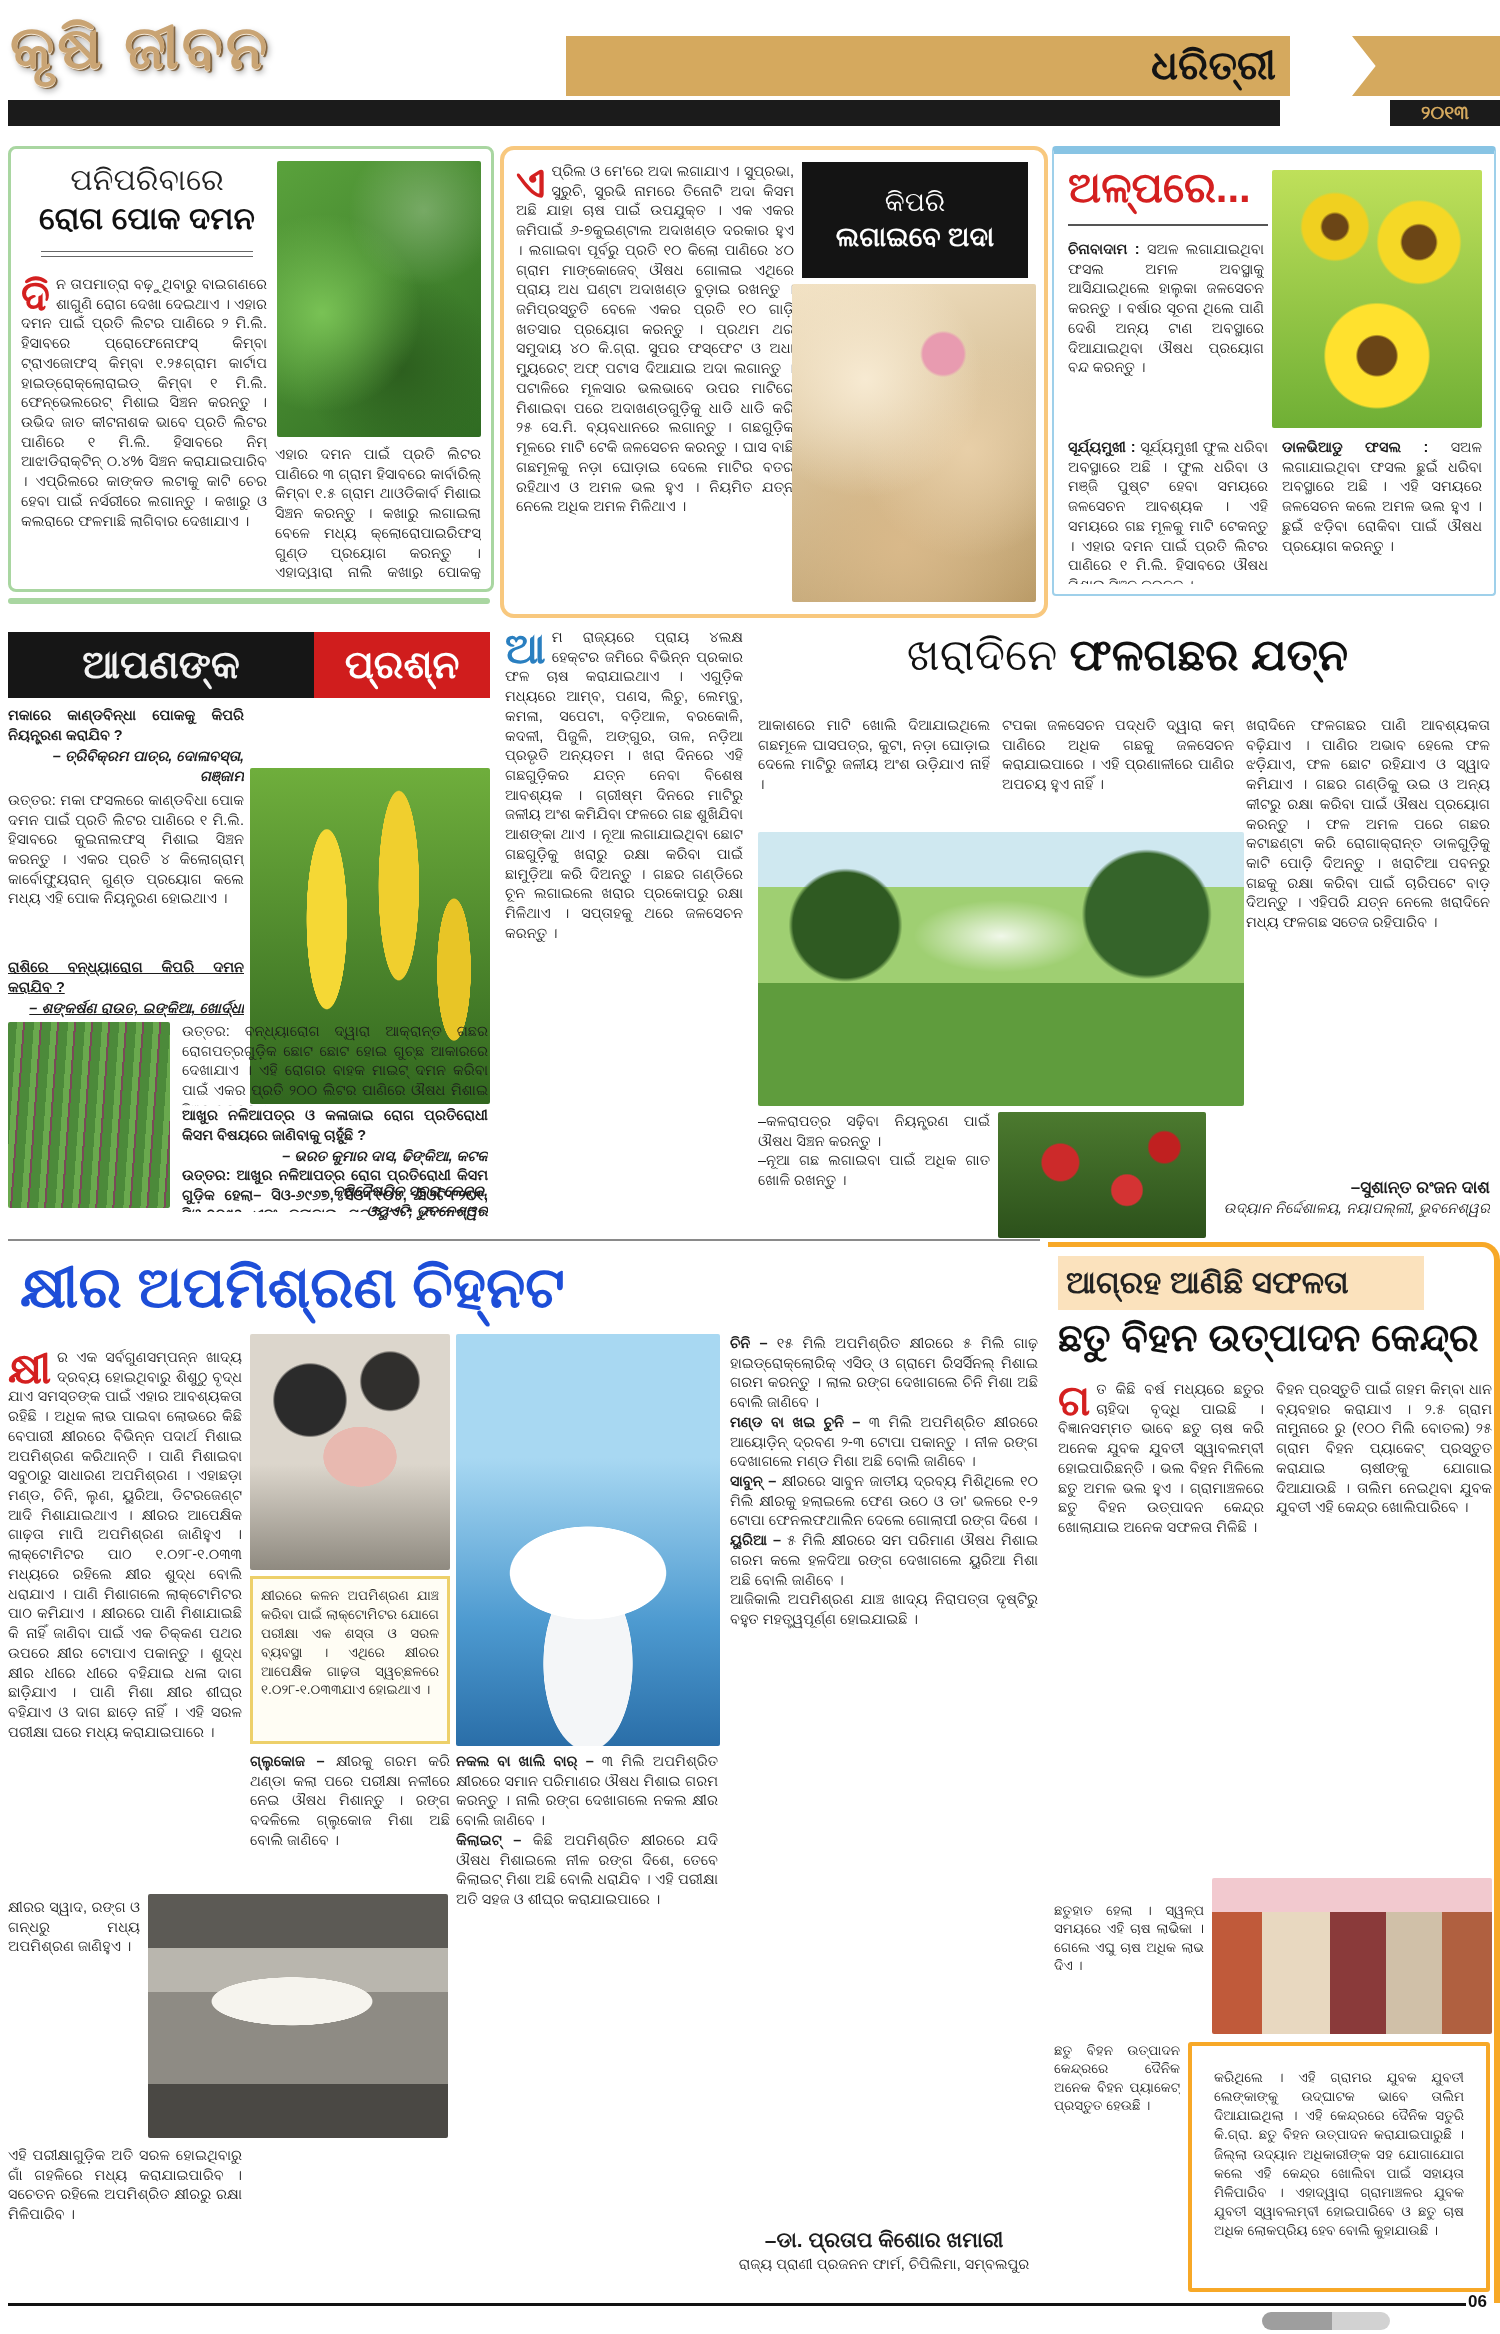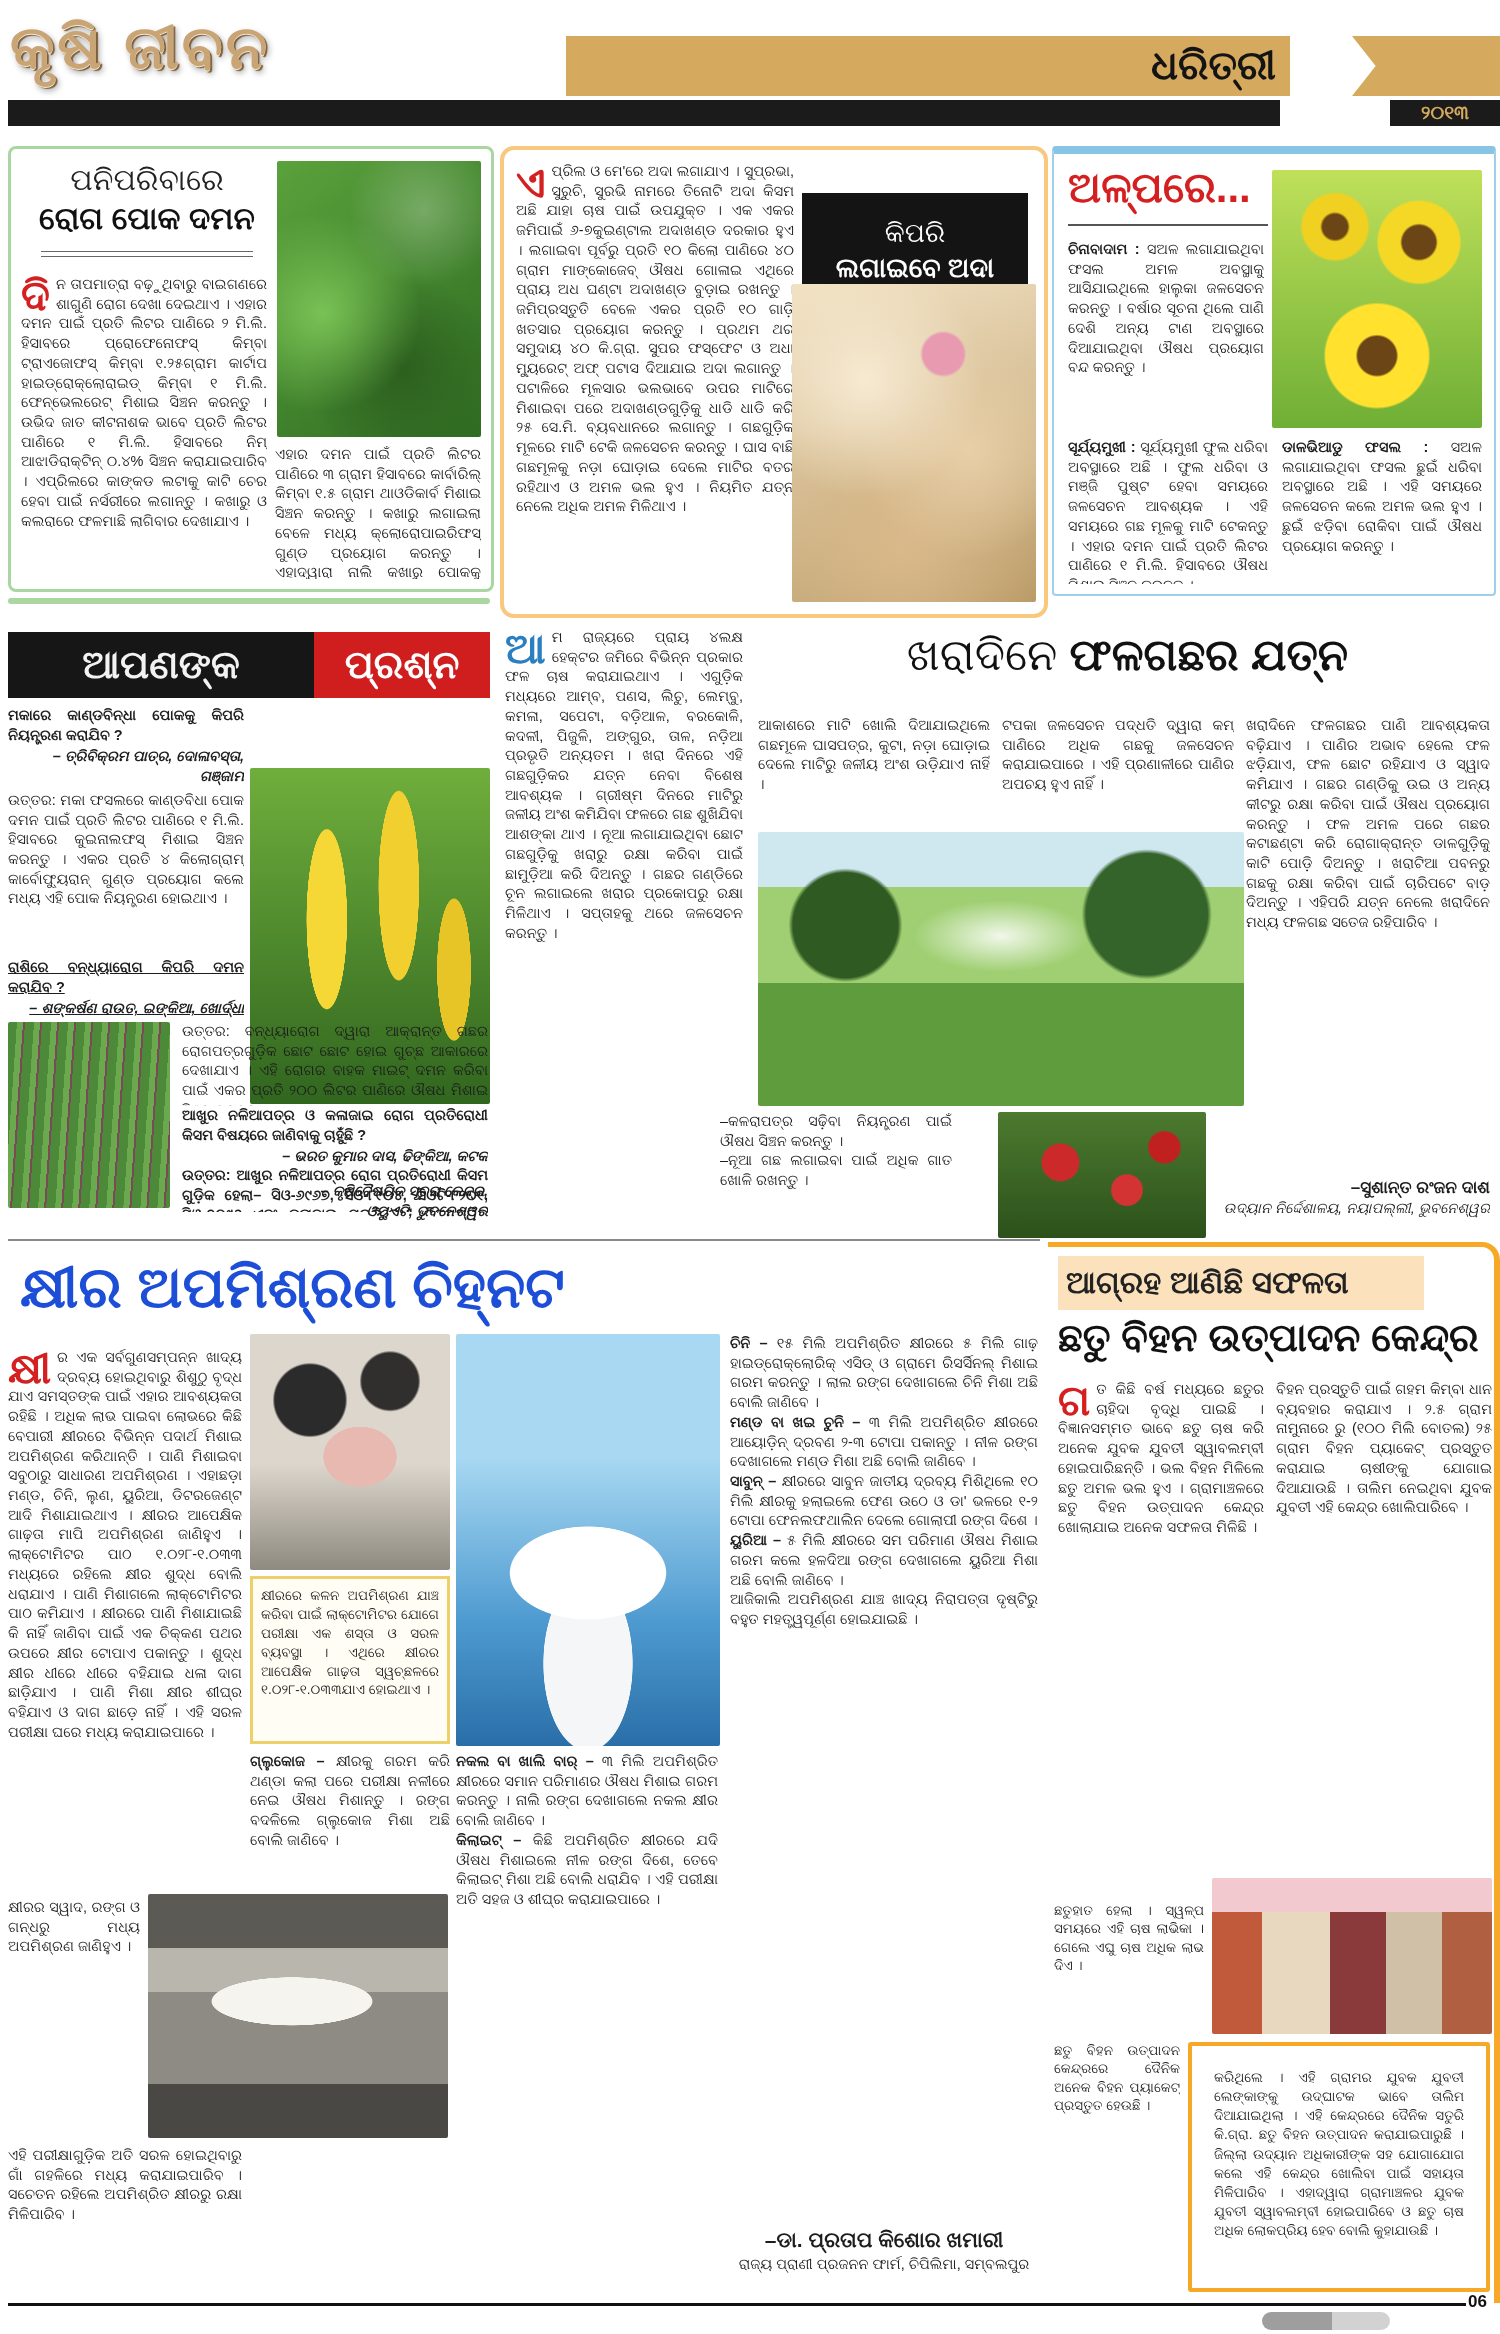--- a/index.html
+++ b/index.html
@@ -24,21 +24,21 @@
   #mast-black-r{left:1390px;top:100px;width:110px;height:26px;background:#1b1b1b;color:#d5a95e;
      font-weight:bold;font-size:19px;text-align:center;line-height:26px;}
   
   #box-pests{left:8px;top:146px;width:480px;height:440px;border:3px solid #a9d6a1;border-radius:8px;}
   .h-pests1{left:6px;top:14px;width:260px;text-align:center;font-size:30px;color:#222;}
   .h-pests2{left:6px;top:52px;width:260px;text-align:center;font-size:31px;font-weight:bold;color:#111;}
   .h-rule{left:30px;top:102px;width:212px;height:4px;border-top:1px solid #666;border-bottom:1px solid #666;}
   
   #box-ginger{left:500px;top:146px;width:540px;height:464px;border:4px solid #f8c87e;border-radius:14px;}
   #ginger-head{left:298px;top:12px;width:226px;height:116px;background:#141414;color:#fff;text-align:center;
-     display:flex;flex-direction:column;justify-content:center;margin-top:31px;}
+     display:flex;flex-direction:column;justify-content:center;}
   #ginger-head .l1{font-size:27px;}
   #ginger-head .l2{font-size:27px;font-weight:bold;margin-top:4px;}
   
   #box-briefs{left:1052px;top:146px;width:440px;height:440px;border:2px solid #9fd0ea;border-top:8px solid #88c4e4;border-radius:4px;}
   #briefs-head{left:14px;top:10px;width:200px;font-size:42px;font-weight:bold;color:#d42020;}
   #briefs-rule{left:14px;top:70px;width:200px;height:2px;background:#555;}
   
   #qa-black{left:8px;top:632px;width:306px;height:66px;background:#161616;color:#f2f2f2;
      font-size:39px;font-weight:bold;text-align:center;line-height:66px;}
   #qa-red{left:314px;top:632px;width:176px;height:66px;background:#d01d1d;color:#fff;
@@ -203,21 +203,21 @@
   <div id="sum-head" class="abs">
     <span>ଖରାଦିନେ </span><span class="bold">ଫଳଗଛର ଯତ୍ନ</span>
   </div>
   <div class="col" style="left:505px;top:628px;width:238px;height:588px;">
     <span class="dropcap dc-blue">ଆ</span><span>ମ ରାଜ୍ୟରେ ପ୍ରାୟ ୪ଲକ୍ଷ ହେକ୍ଟର ଜମିରେ ବିଭିନ୍ନ ପ୍ରକାର ଫଳ ଚାଷ କରାଯାଇଥାଏ । ଏଗୁଡ଼ିକ ମଧ୍ୟରେ ଆମ୍ବ, ପଣସ, ଲିଚୁ, ଲେମ୍ବୁ, କମଳା, ସପେଟା, ବଡ଼ିଆଳ, ବରକୋଳି, କଦଳୀ, ପିଜୁଳି, ଅଙ୍ଗୁର, ତାଳ, ନଡ଼ିଆ ପ୍ରଭୃତି ଅନ୍ୟତମ । ଖରା ଦିନରେ ଏହି ଗଛଗୁଡ଼ିକର ଯତ୍ନ ନେବା ବିଶେଷ ଆବଶ୍ୟକ । ଗ୍ରୀଷ୍ମ ଦିନରେ ମାଟିରୁ ଜଳୀୟ ଅଂଶ କମିଯିବା ଫଳରେ ଗଛ ଶୁଖିଯିବା ଆଶଙ୍କା ଥାଏ । ନୂଆ ଲଗାଯାଇଥିବା ଛୋଟ ଗଛଗୁଡ଼ିକୁ ଖରାରୁ ରକ୍ଷା କରିବା ପାଇଁ ଛାମୁଡ଼ିଆ କରି ଦିଅନ୍ତୁ । ଗଛର ଗଣ୍ଡିରେ ଚୂନ ଲଗାଇଲେ ଖରାର ପ୍ରକୋପରୁ ରକ୍ଷା ମିଳିଥାଏ । ସପ୍ତାହକୁ ଥରେ ଜଳସେଚନ କରନ୍ତୁ ।</span>
   </div>
   <div class="col" style="left:758px;top:716px;width:232px;height:112px;">ଆକାଶରେ ମାଟି ଖୋଲି ଦିଆଯାଇଥିଲେ ଗଛମୂଳେ ଘାସପତ୍ର, କୁଟା, ନଡ଼ା ଘୋଡ଼ାଇ ଦେଲେ ମାଟିରୁ ଜଳୀୟ ଅଂଶ ଉଡ଼ିଯାଏ ନାହିଁ ।</div>
   <div class="col" style="left:1002px;top:716px;width:232px;height:112px;">ଟପକା ଜଳସେଚନ ପଦ୍ଧତି ଦ୍ୱାରା କମ୍ ପାଣିରେ ଅଧିକ ଗଛକୁ ଜଳସେଚନ କରାଯାଇପାରେ । ଏହି ପ୍ରଣାଳୀରେ ପାଣିର ଅପଚୟ ହୁଏ ନାହିଁ ।</div>
   <div class="col" style="left:1246px;top:716px;width:244px;height:452px;">ଖରାଦିନେ ଫଳଗଛର ପାଣି ଆବଶ୍ୟକତା ବଢ଼ିଯାଏ । ପାଣିର ଅଭାବ ହେଲେ ଫଳ ଝଡ଼ିଯାଏ, ଫଳ ଛୋଟ ରହିଯାଏ ଓ ସ୍ୱାଦ କମିଯାଏ । ଗଛର ଗଣ୍ଡିକୁ ଉଇ ଓ ଅନ୍ୟ କୀଟରୁ ରକ୍ଷା କରିବା ପାଇଁ ଔଷଧ ପ୍ରୟୋଗ କରନ୍ତୁ । ଫଳ ଅମଳ ପରେ ଗଛର କଟାଛଣ୍ଟା କରି ରୋଗାକ୍ରାନ୍ତ ଡାଳଗୁଡ଼ିକୁ କାଟି ପୋଡ଼ି ଦିଅନ୍ତୁ । ଖରାଟିଆ ପବନରୁ ଗଛକୁ ରକ୍ଷା କରିବା ପାଇଁ ଚାରିପଟେ ବାଡ଼ ଦିଅନ୍ତୁ । ଏହିପରି ଯତ୍ନ ନେଲେ ଖରାଦିନେ ମଧ୍ୟ ଫଳଗଛ ସତେଜ ରହିପାରିବ ।</div>
   <div class="photo ph-orchard" style="left:758px;top:832px;width:486px;height:274px;"></div>
-  <div class="col" style="left:720px;top:1112px;width:232px;height:122px;">
+  <div class="col" style="left:758px;top:1112px;width:232px;height:122px;">
     <span>–କଳରାପତ୍ର ସଢ଼ିବା ନିୟନ୍ତ୍ରଣ ପାଇଁ ଔଷଧ ସିଞ୍ଚନ କରନ୍ତୁ ।</span><br>
     <span>–ନୂଆ ଗଛ ଲଗାଇବା ପାଇଁ ଅଧିକ ଗାତ ଖୋଳି ରଖନ୍ତୁ ।</span>
   </div>
   <div class="photo ph-apple" style="left:998px;top:1112px;width:208px;height:126px;"></div>
   <div class="col" style="left:1216px;top:1176px;width:274px;height:56px;text-align:right;">
     <span class="byl-name">–ସୁଶାନ୍ତ ରଂଜନ ଦାଶ</span><br>
     <span class="byl-org">ଉଦ୍ୟାନ ନିର୍ଦ୍ଦେଶାଳୟ, ନୟାପଲ୍ଲୀ, ଭୁବନେଶ୍ୱର</span>
   </div>
 
   <div id="sep-gray" class="abs"></div>

